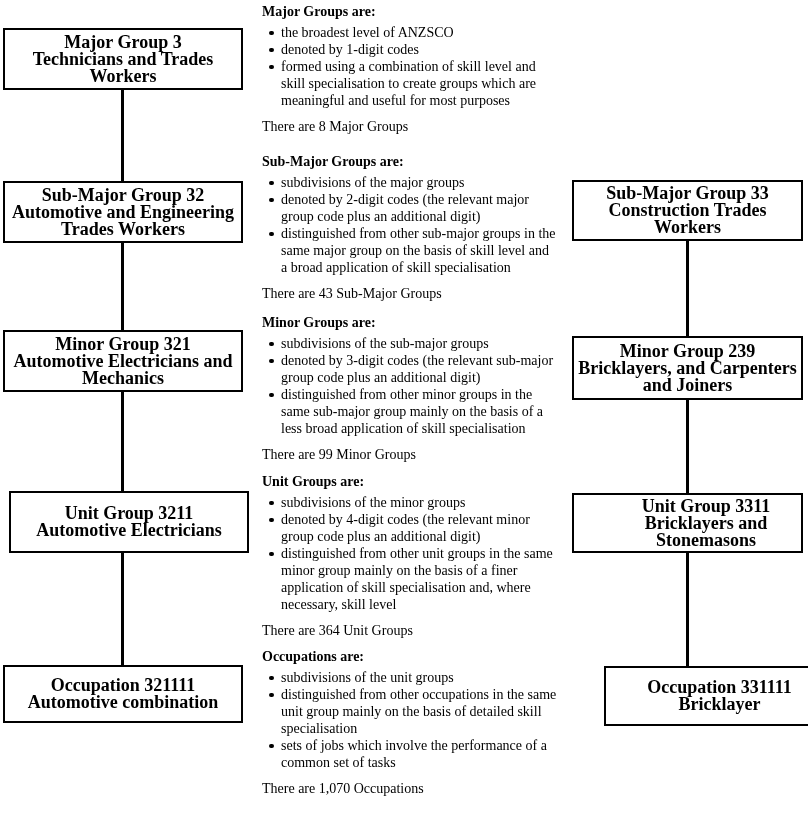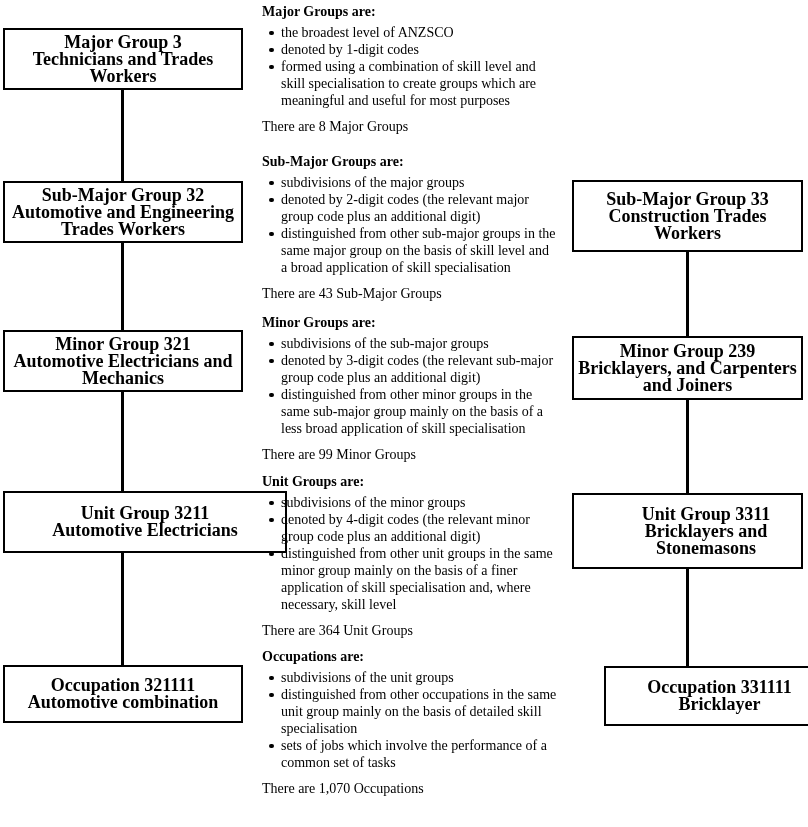--- a/index.html
+++ b/index.html
@@ -42,38 +42,38 @@
     <div>Technicians and Trades Workers</div>
   </div>
   <div class="hbox" style="left:3px; top:181px; width:240px; height:62px;">
     <div>Sub-Major Group 32</div>
     <div>Automotive and Engineering Trades Workers</div>
   </div>
   <div class="hbox" style="left:3px; top:330px; width:240px; height:62px;">
     <div>Minor Group 321</div>
     <div>Automotive Electricians and Mechanics</div>
   </div>
-  <div class="hbox" style="left:3px; top:491px; width:284px; height:62px;">
+  <div class="hbox" style="left:9px; top:491px; width:240px; height:62px;">
     <div>Unit Group 3211</div>
     <div>Automotive Electricians</div>
   </div>
   <div class="hbox" style="left:3px; top:665px; width:240px; height:58px;">
     <div>Occupation 321111</div>
     <div>Automotive combination</div>
   </div>
 
-  <div class="hbox" style="left:572px; top:180px; width:231px; height:72px;text-align:center;">
+  <div class="hbox" style="left:572px; top:180px; width:231px; height:61px;text-align:center;">
     <div>Sub-Major Group 33</div>
     <div>Construction Trades Workers</div>
   </div>
   <div class="hbox" style="left:572px; top:336px; width:231px; height:64px;">
     <div>Minor Group 239</div>
     <div>Bricklayers, and Carpenters and Joiners</div>
   </div>
-  <div class="hbox" style="left:572px; top:493px; width:231px; height:76px;padding-left:39px;">
+  <div class="hbox" style="left:572px; top:493px; width:231px; height:60px;padding-left:39px;">
     <div>Unit Group 3311</div>
     <div>Bricklayers and Stonemasons</div>
   </div>
   <div class="hbox" style="left:604px; top:666px; width:231px; height:60px;">
     <div>Occupation 331111</div>
     <div>Bricklayer</div>
   </div>
 
   <div class="section" style="top:3px;">
     <div class="sec-head">Major Groups are:</div>

